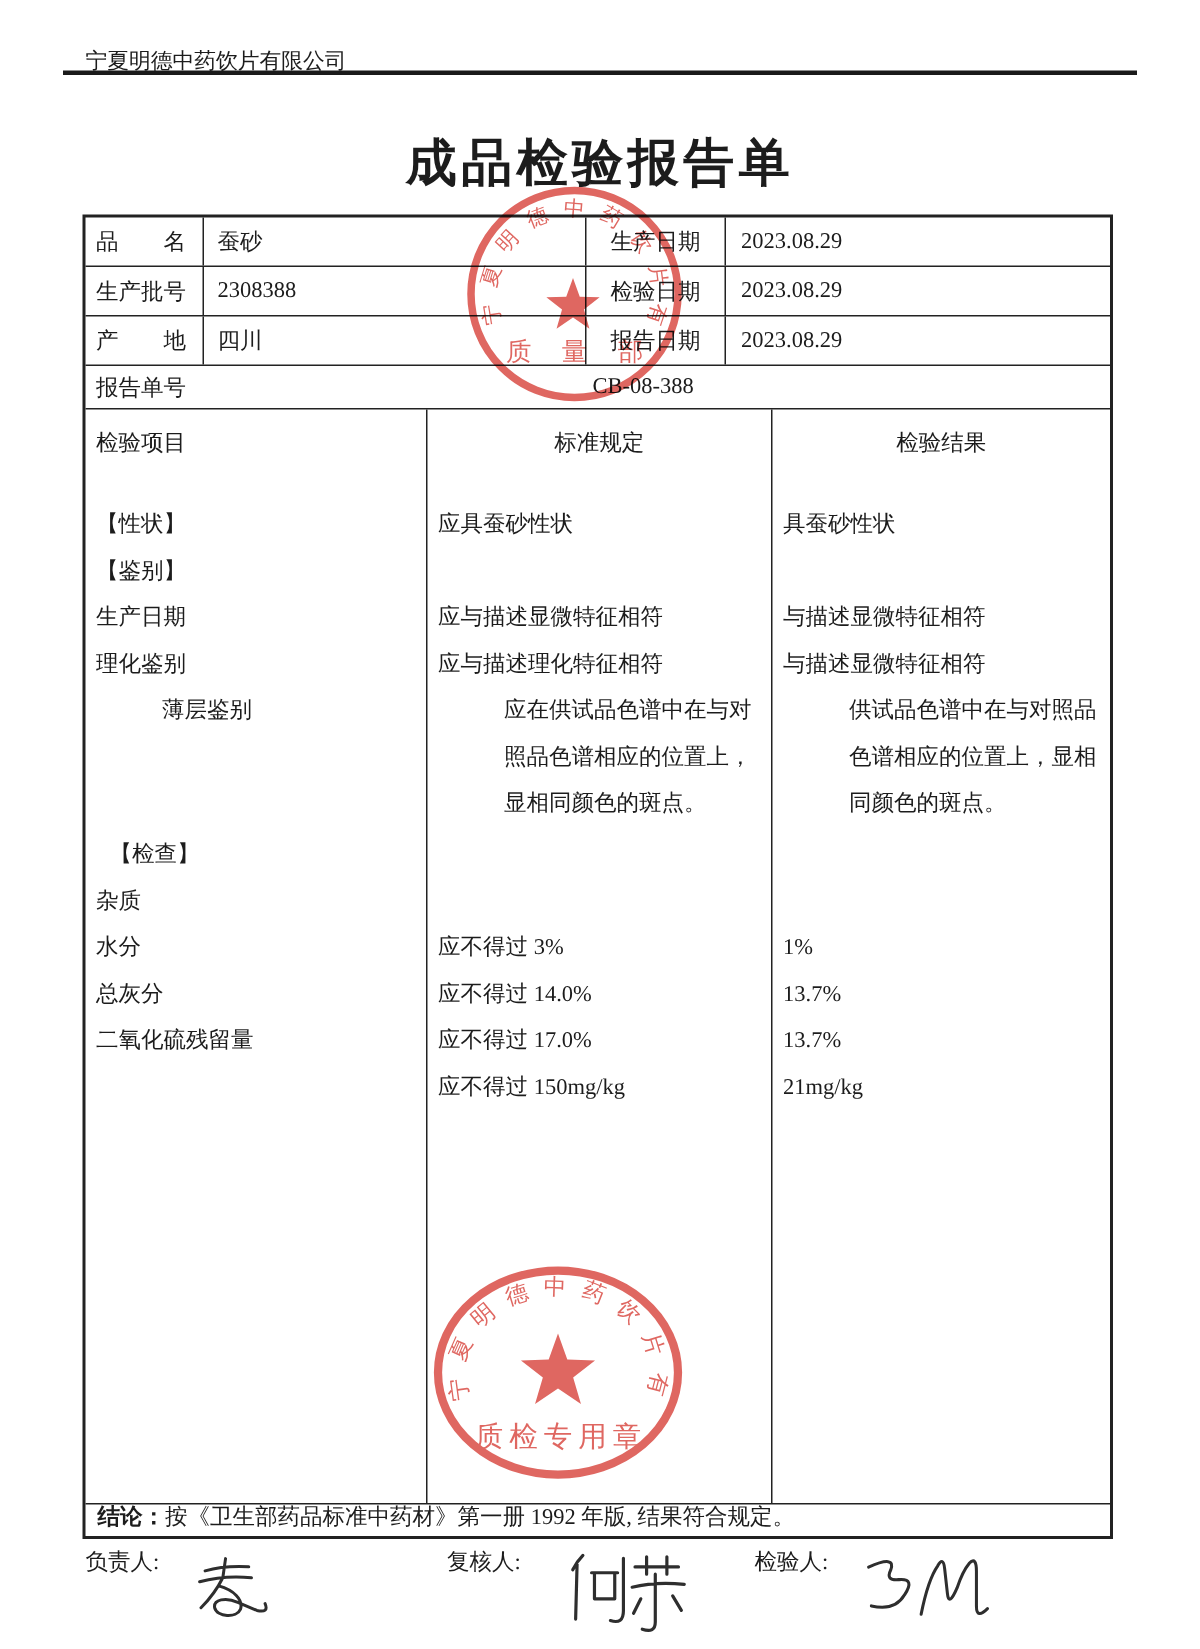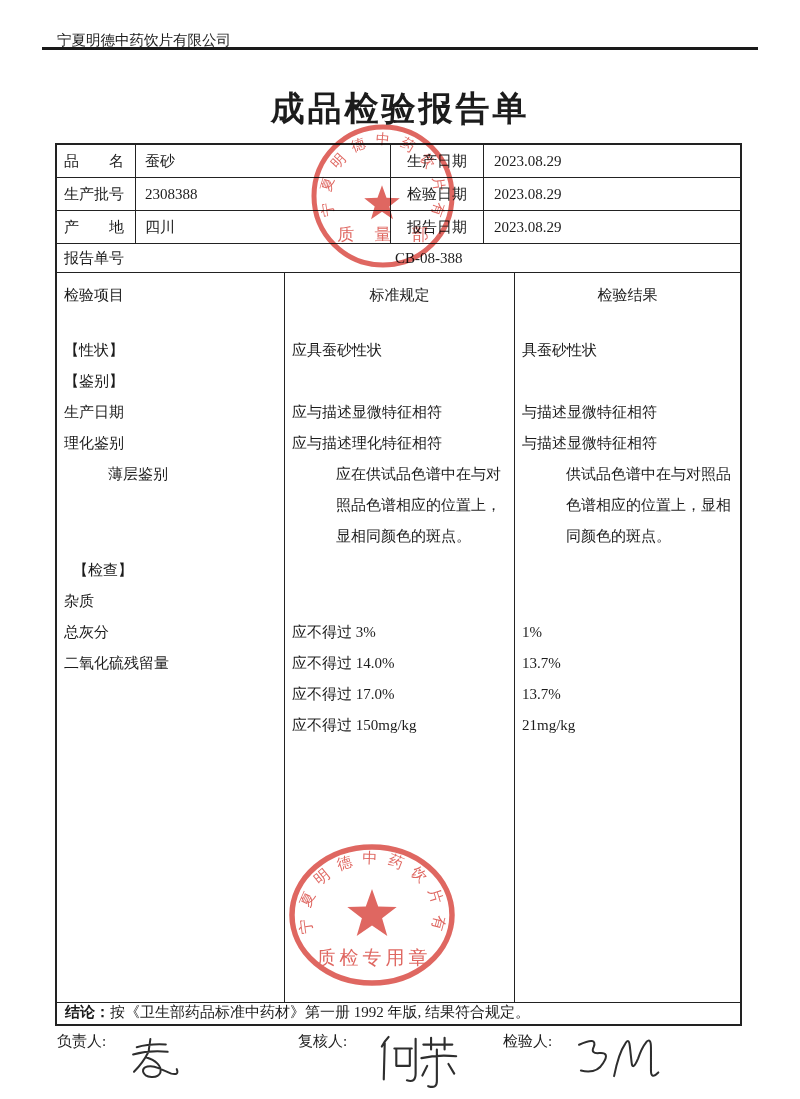--- a/index.html
+++ b/index.html
@@ -103,20 +103,21 @@
         <div class="shead">
             <span>检验项目</span>
           </div>
         <div class="brow first">【性状】</div>
         <div class="brow">【鉴别】</div>
         <div class="brow">生产日期</div>
         <div class="brow">理化鉴别</div>
         <div class="brow tall">薄层鉴别</div>
         <div class="brow gap">【检查】</div>
         <div class="brow">杂质</div>
+        <div class="brow">水分</div>
         <div class="brow">总灰分</div>
         <div class="brow">二氧化硫残留量</div>
       </div>
 
       <div class="scol s2">
         <div class="shead">
             <span>标准规定</span>
           </div>
         <div class="brow first">应具蚕砂性状</div>
         <div class="brow"></div>

